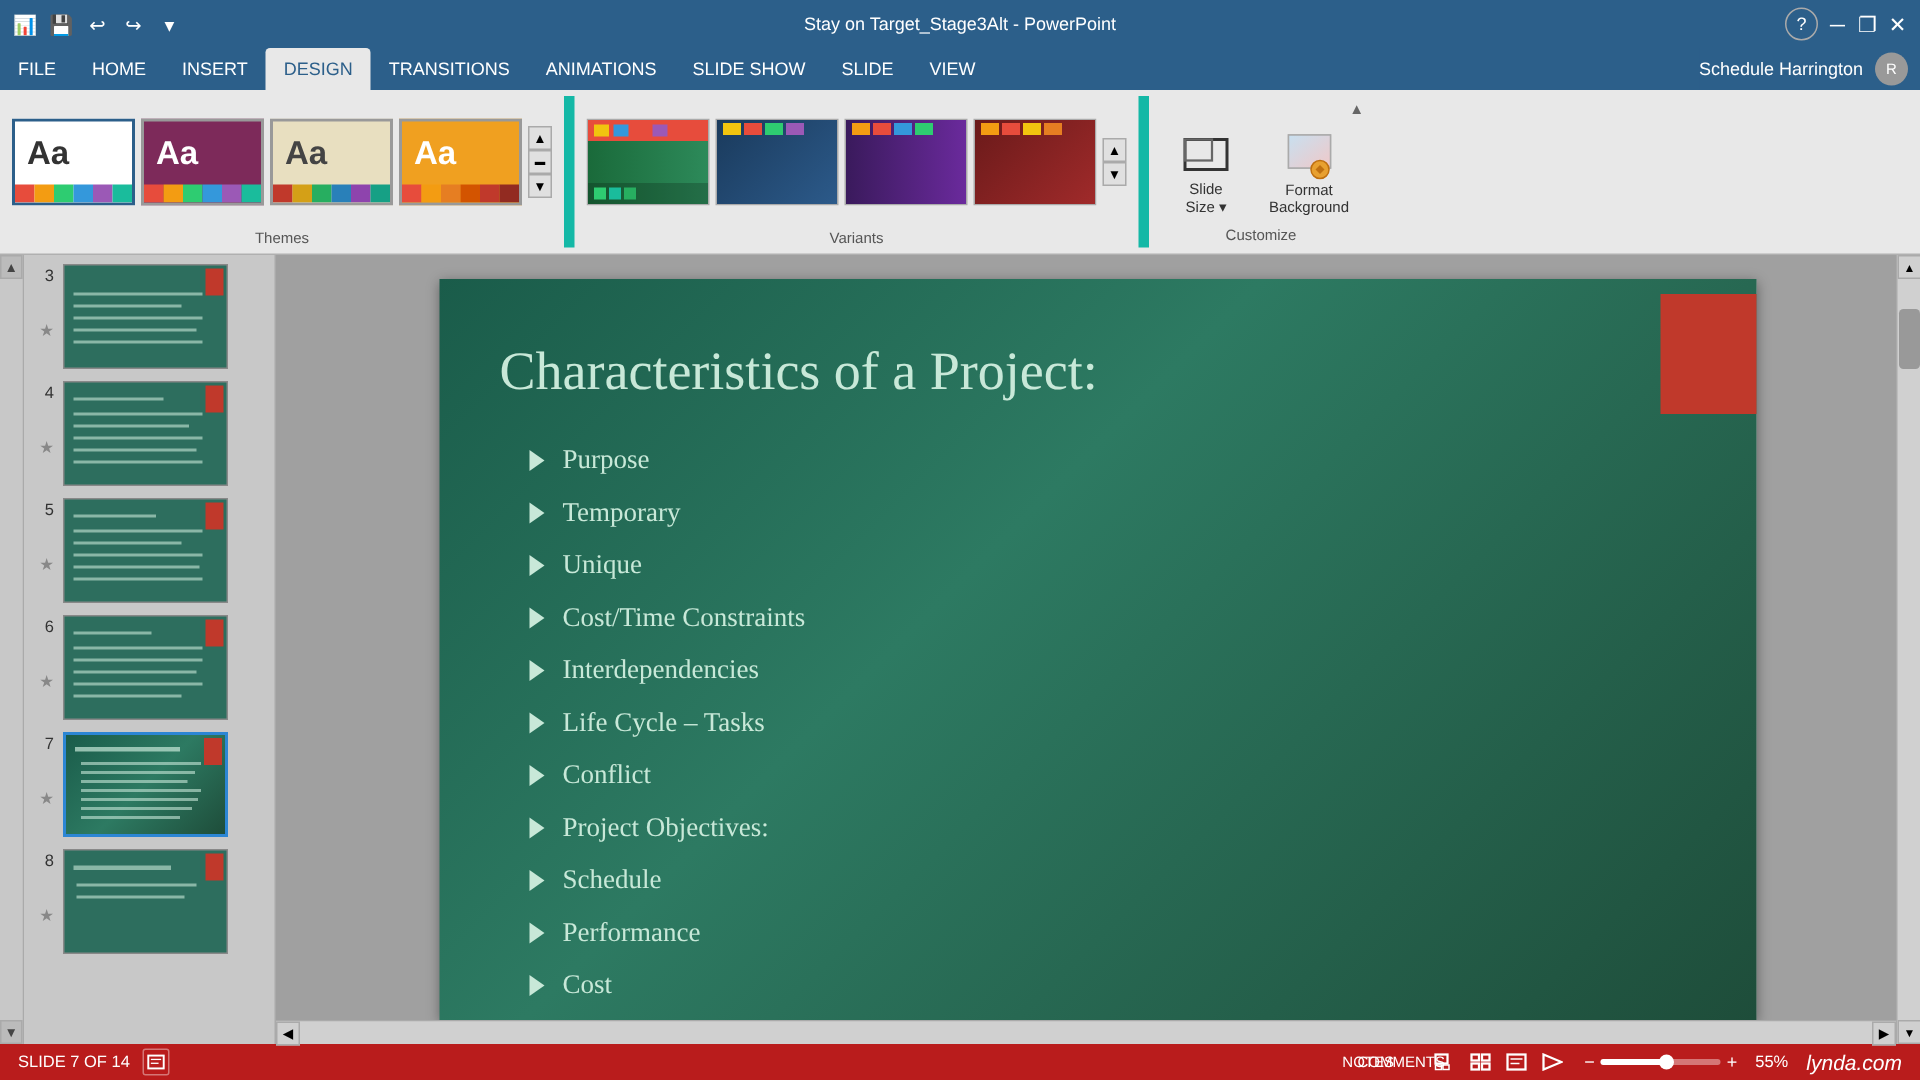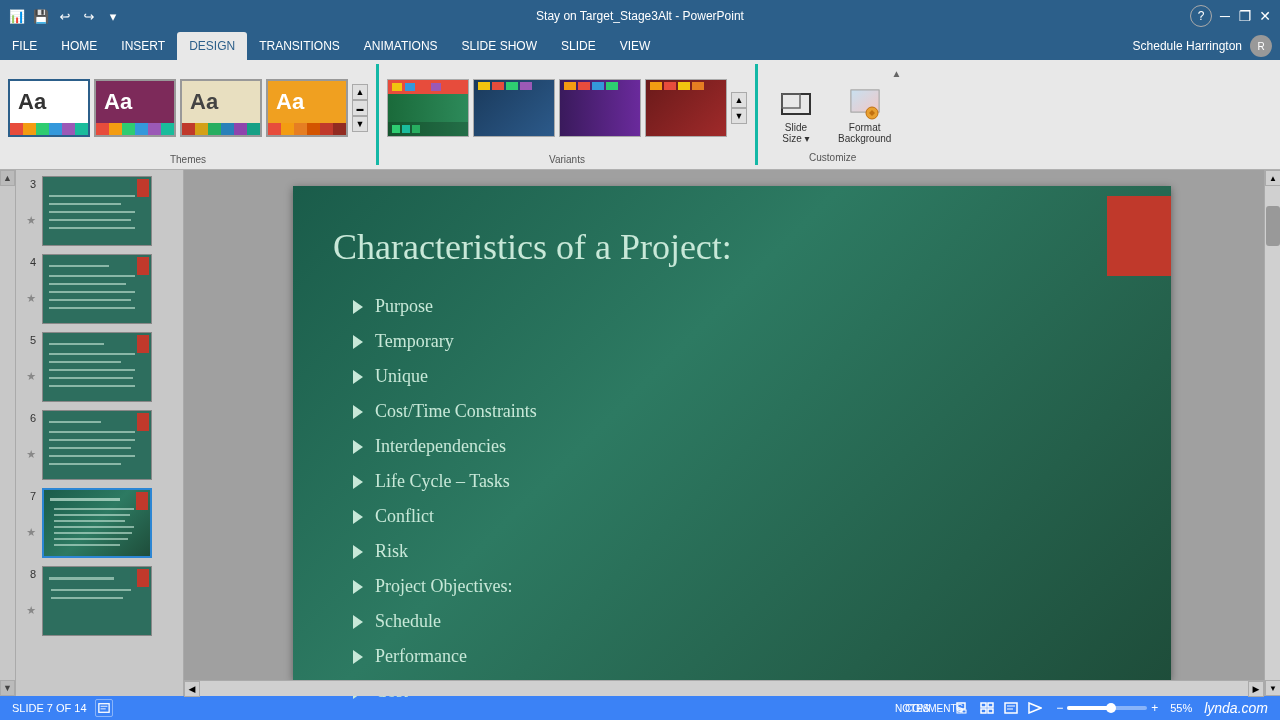--- a/index.html
+++ b/index.html
@@ -54,21 +54,21 @@
       display: flex;
       align-items: stretch;
       padding: 4px 0;
     }
 
     .ribbon-section {
       display: flex;
       flex-direction: column;
       align-items: center;
       padding: 0 8px;
-      border-right: 3px solid #14b8a6;
+      border-right: 7px solid #14b8a6;
       min-width: fit-content;
     }
     .ribbon-section:last-child { border-right: none; }
     .ribbon-section-content {
       display: flex;
       align-items: center;
       gap: 4px;
       flex: 1;
     }
     .ribbon-section-label {
@@ -298,21 +298,21 @@
       display: flex;
       align-items: center;
       justify-content: center;
       font-size: 8px;
       cursor: pointer;
     }
 
     
     #status-bar {
       height: 24px;
-      background: #3b82f6;
+      background: #b91c1c;
       display: flex;
       align-items: center;
       justify-content: space-between;
       padding: 0 12px;
       color: white;
       font-size: 11px;
     }
     .status-left { display: flex; align-items: center; gap: 8px; }
     .status-right { display: flex; align-items: center; gap: 12px; }
     .status-icon { width: 18px; height: 18px; display: flex; align-items: center; justify-content: center; cursor: pointer; font-size: 12px; }
@@ -810,24 +810,20 @@
         <div class="bullet-item">
           <div class="bullet-arrow"></div>
           <span>Life Cycle – Tasks</span>
         </div>
         <div class="bullet-item">
           <div class="bullet-arrow"></div>
           <span>Conflict</span>
         </div>
         <div class="bullet-item">
           <div class="bullet-arrow"></div>
-          <span>Risk</span>
-        </div>
-        <div class="bullet-item">
-          <div class="bullet-arrow"></div>
           <span>Project Objectives:</span>
         </div>
         <div class="bullet-item">
           <div class="bullet-arrow"></div>
           <span>Schedule</span>
         </div>
         <div class="bullet-item">
           <div class="bullet-arrow"></div>
           <span>Performance</span>
         </div>

